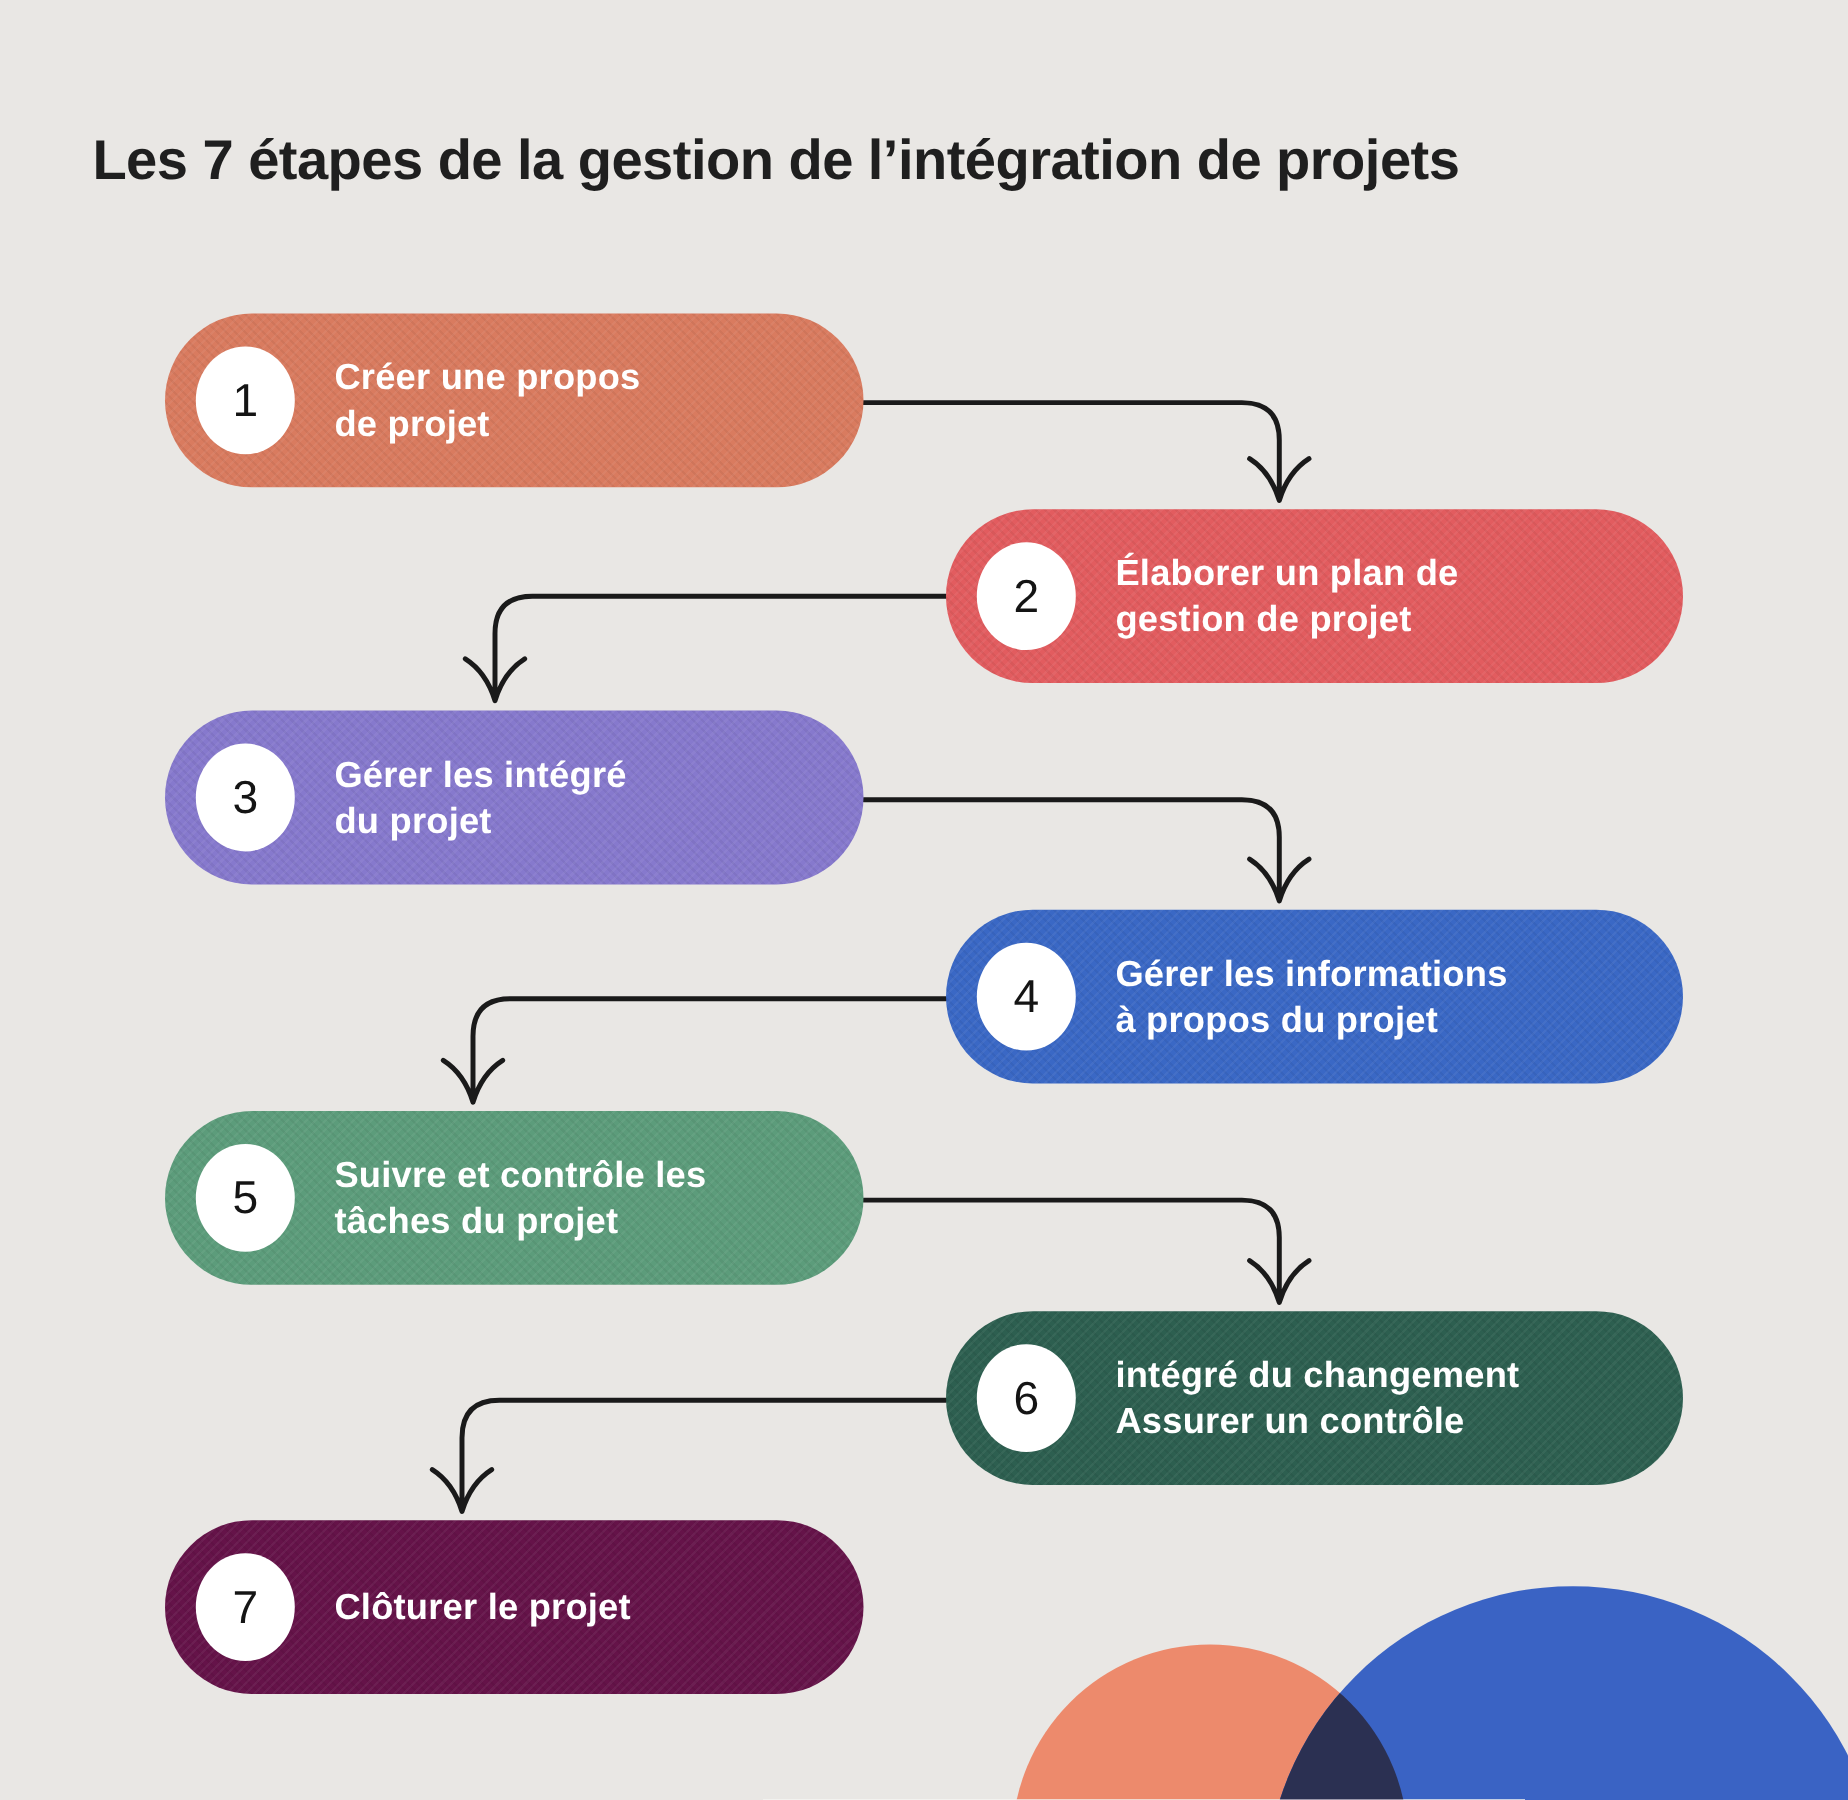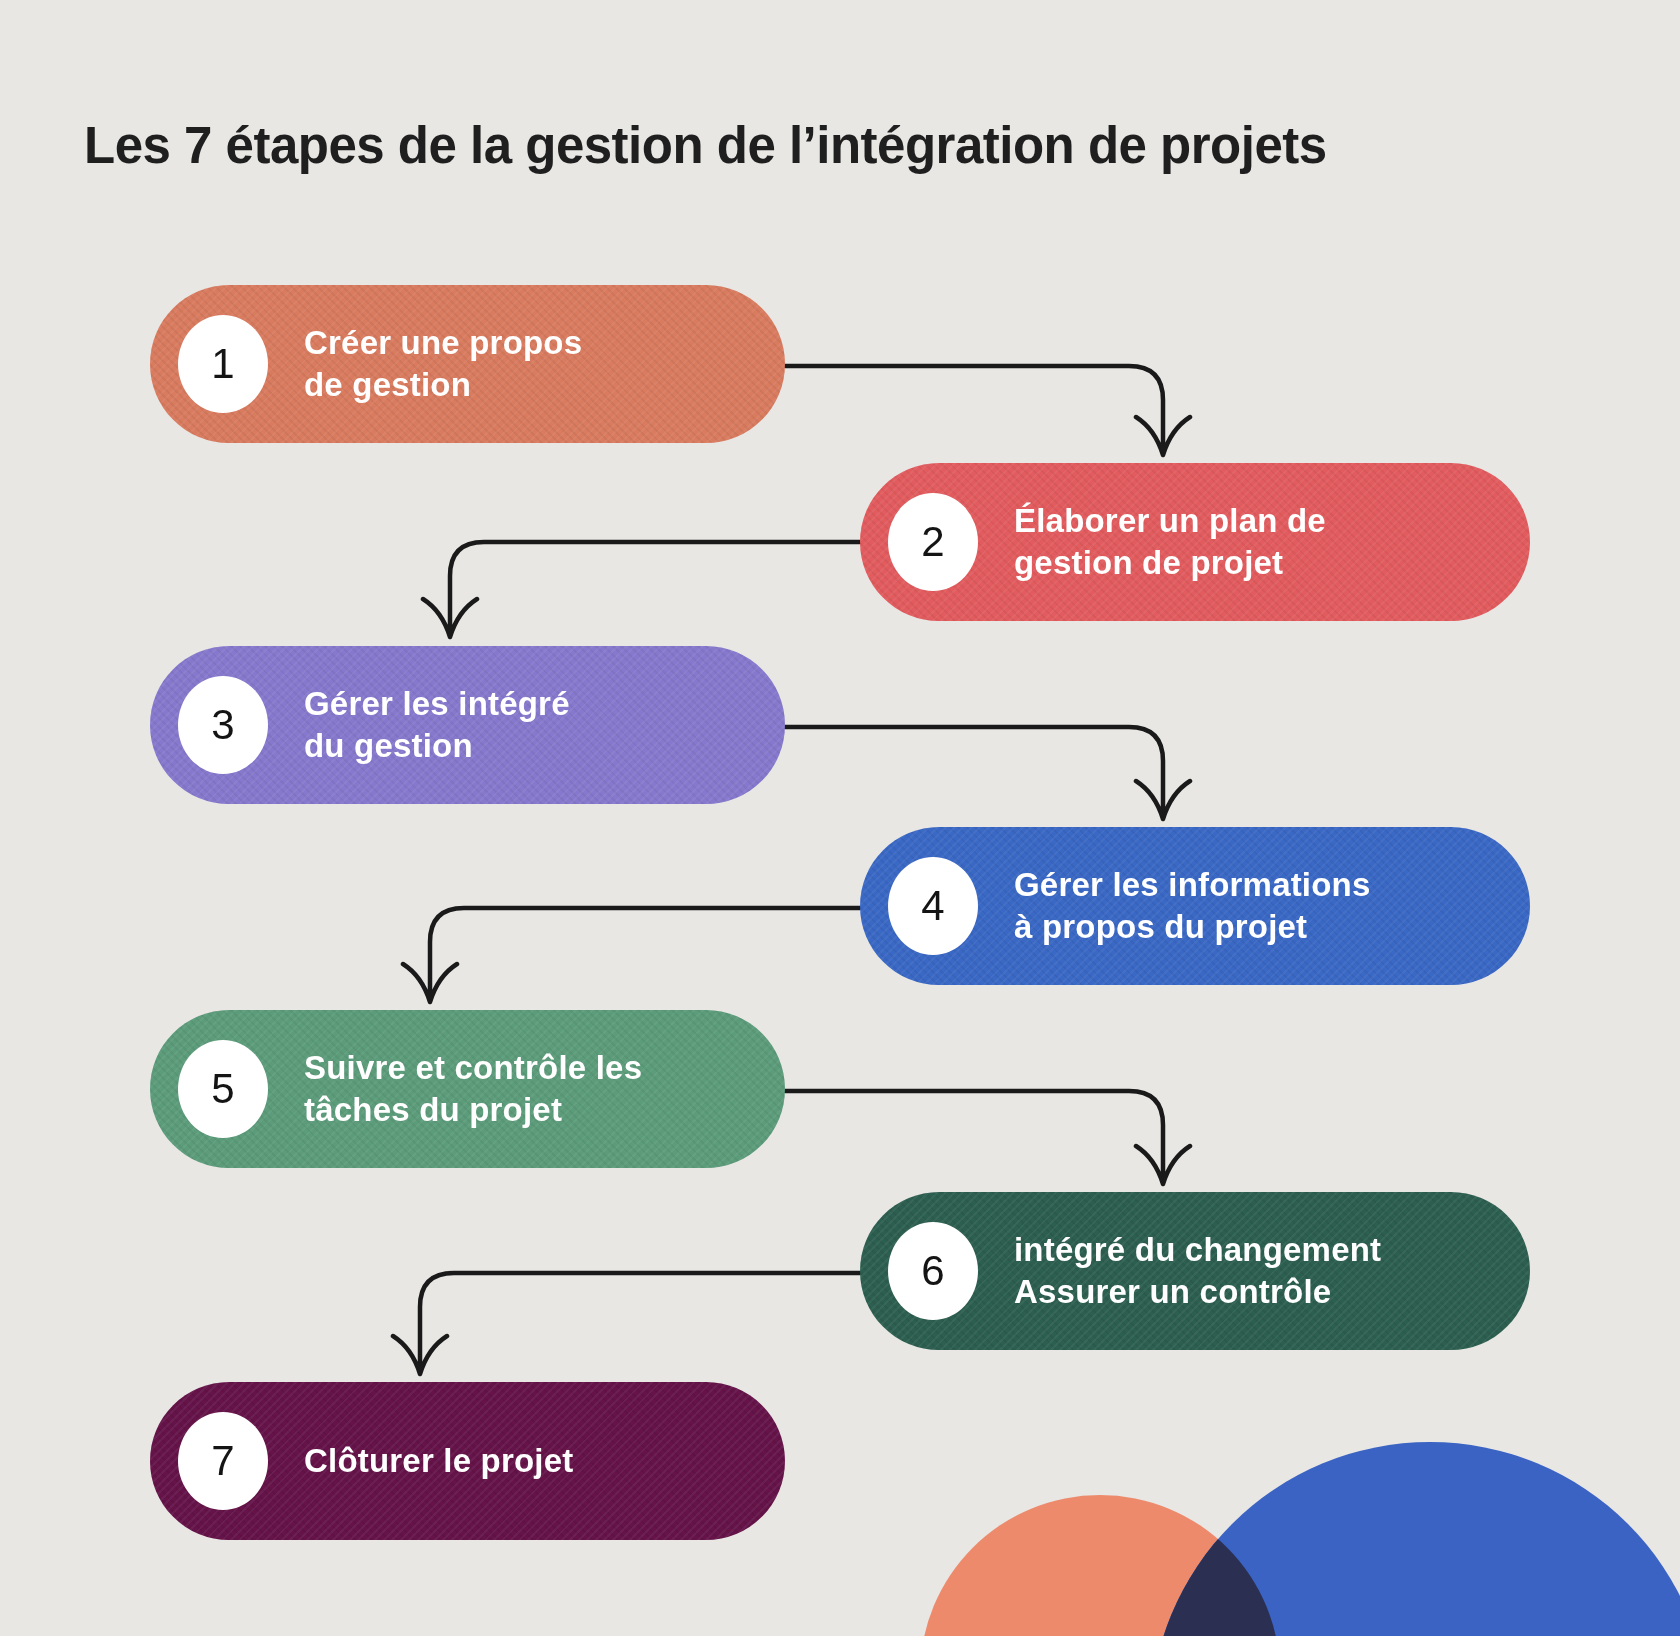--- a/index.html
+++ b/index.html
@@ -41,41 +41,41 @@
       <path d="M860 1273 L454 1273 Q420 1273 420 1307 L420 1374 M393 1336 Q412 1348 420 1374 Q428 1348 447 1336"></path>
     </g>
   </svg>
 
   <div class="pill" style="left: 150px; top: 285px; width: 635px; background: rgb(217, 123, 95);">
     <div class="badge" style="background: rgb(255, 255, 255);">
       <span class="num">1</span>
     </div>
     <div class="label">
       <div>Créer une propos</div>
-      <div>de gestion</div>
+      <div>de projet</div>
     </div>
   </div>
 
   <div class="pill" style="left: 860px; top: 463px; width: 670px; background: rgb(226, 92, 95);">
     <div class="badge" style="background: rgb(255, 255, 255);">
       <span class="num">2</span>
     </div>
     <div class="label">
       <div>Élaborer un plan de</div>
       <div>gestion de projet</div>
     </div>
   </div>
 
   <div class="pill" style="left: 150px; top: 646px; width: 635px; background: rgb(134, 121, 205);">
     <div class="badge" style="background: rgb(255, 255, 255);">
       <span class="num">3</span>
     </div>
     <div class="label">
       <div>Gérer les intégré</div>
-      <div>du gestion</div>
+      <div>du projet</div>
     </div>
   </div>
 
   <div class="pill" style="left: 860px; top: 827px; width: 670px; background: rgb(58, 104, 197);">
     <div class="badge" style="background: rgb(255, 255, 255);">
       <span class="num">4</span>
     </div>
     <div class="label">
       <div>Gérer les informations</div>
       <div>à propos du projet</div>

